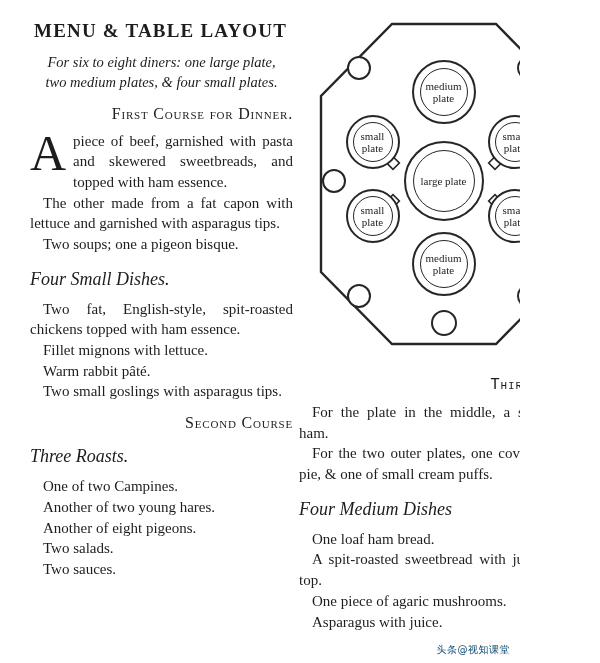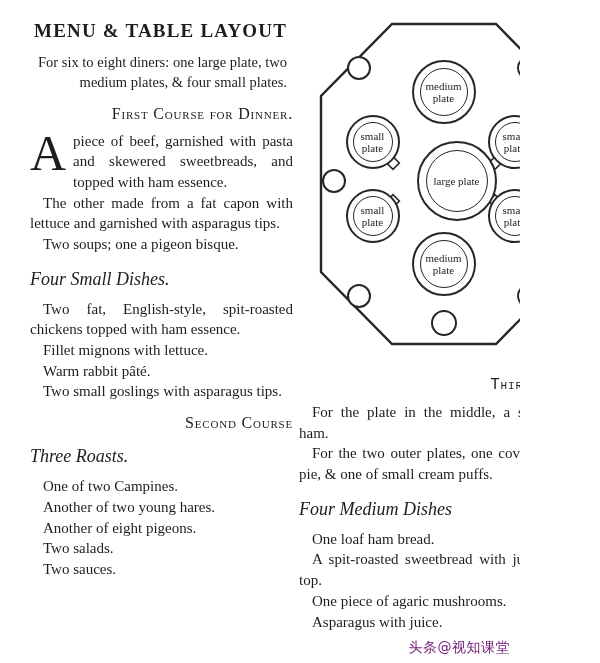--- a/index.html
+++ b/index.html
@@ -14,21 +14,21 @@
     color: #1d1d1d;
   }
   .left-col { position: absolute; left: 30px; top: 20px; width: 263px; }
   .right-col { position: absolute; left: 299px; top: 18px; width: 289px; }
 
   .title {
     font-size: 19px; font-weight: 700; letter-spacing: 1.2px;
     margin: 0 0 10px 4px; white-space: nowrap;
   }
   .intro {
-    text-align: right;
+    font-style: italic; text-align: center;
     font-size: 14.5px; line-height: 1.4; margin: 0 6px 6px 6px;
   }
   .sc-heading {
     font-variant: small-caps; font-weight: 400; text-align: right;
     font-size: 16px; letter-spacing: 0.8px; margin: 12px 0 8px;
   }
   .it-heading {
     font-style: italic; font-weight: 400; text-align: left;
     font-size: 18px; margin: 14px 0 9px;
   }
@@ -53,21 +53,21 @@
     display: flex; align-items: center; justify-content: center;
     text-align: center;
   }
   .plate-label { font-size: 11px; line-height: 1.12; display: block; }
 
   .third-heading { margin-top: 26px; font-family: Liberation Mono, monospace; }
 
   .watermark {
     position: absolute; right: 10px; bottom: 6px;
     font-family: "DejaVu Sans", "Liberation Sans", sans-serif;
-    font-size: 14px; color: #701a75; letter-spacing: 0.5px;
+    font-size: 10px; color: #0c4a6e; letter-spacing: 0.5px;
   }
 </style>
 </head>
 <body>
 
 <div class="sheet">
 
   <div class="left-col">
     <h1 class="title">MENU &amp; TABLE LAYOUT</h1>
     <p class="intro">For six to eight diners: one large plate, two medium plates, &amp; four small plates.</p>
@@ -120,21 +120,21 @@
       <div class="plate" style="left:31px;top:97px;width:54px;height:54px">
         <div class="plate-inner" style="width:40px;height:40px">
           <span class="plate-label">small plate</span>
         </div>
       </div>
       <div class="plate" style="left:173px;top:97px;width:54px;height:54px">
         <div class="plate-inner" style="width:40px;height:40px">
           <span class="plate-label">small plate</span>
         </div>
       </div>
-      <div class="plate" style="left:102px;top:123px;width:80px;height:80px">
+      <div class="plate" style="left:89px;top:123px;width:80px;height:80px">
         <div class="plate-inner" style="width:62px;height:62px">
           <span class="plate-label">large plate</span>
         </div>
       </div>
       <div class="plate" style="left:31px;top:171px;width:54px;height:54px">
         <div class="plate-inner" style="width:40px;height:40px">
           <span class="plate-label">small plate</span>
         </div>
       </div>
       <div class="plate" style="left:173px;top:171px;width:54px;height:54px">

